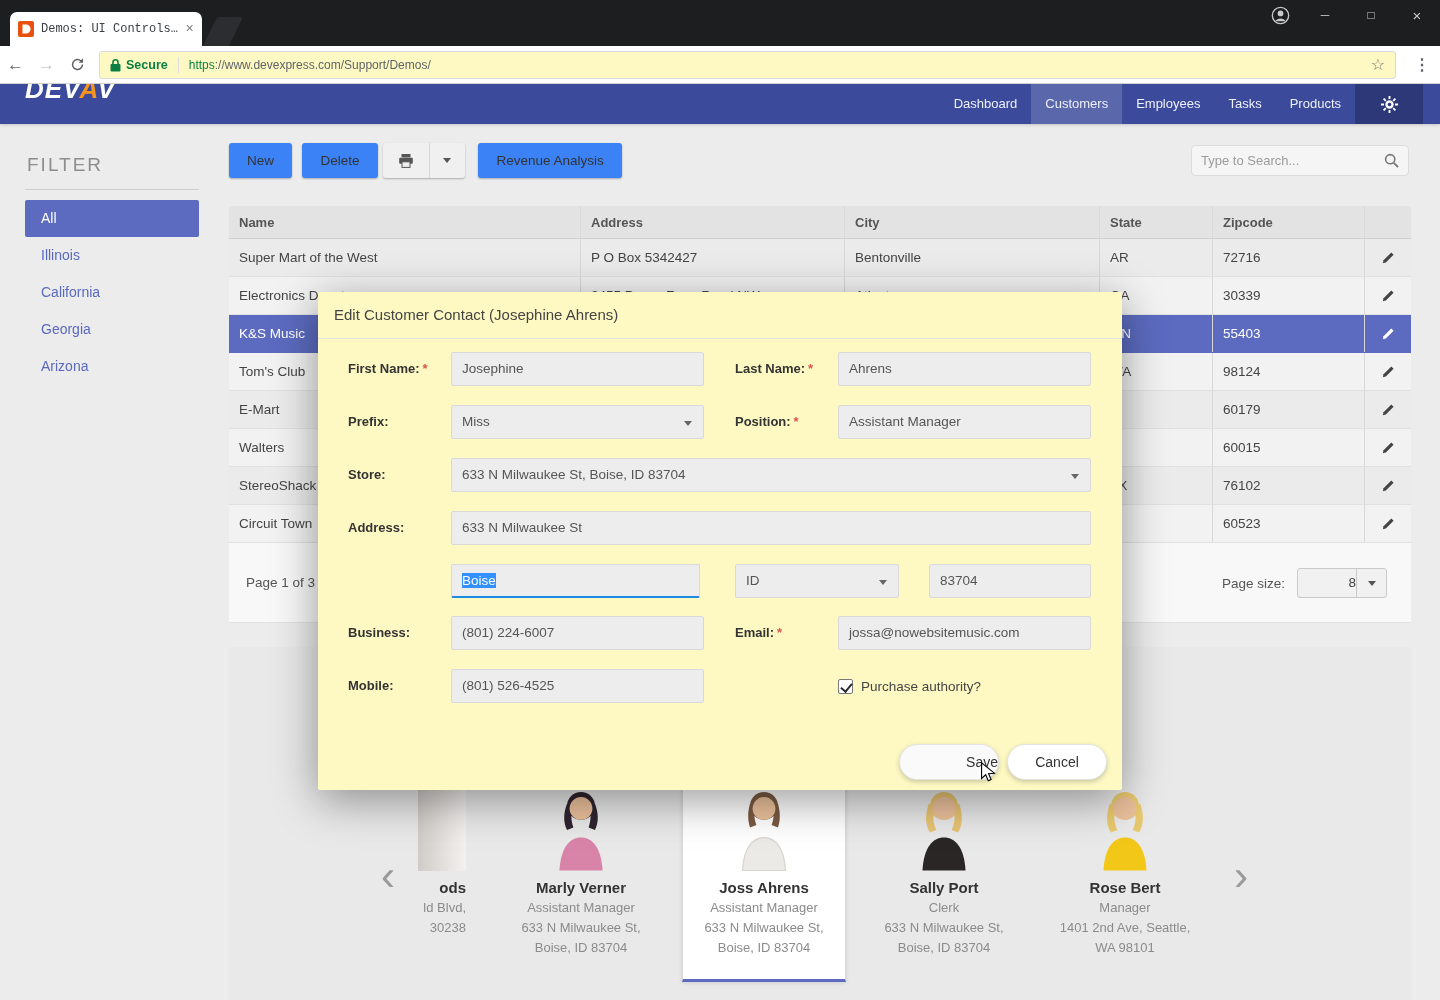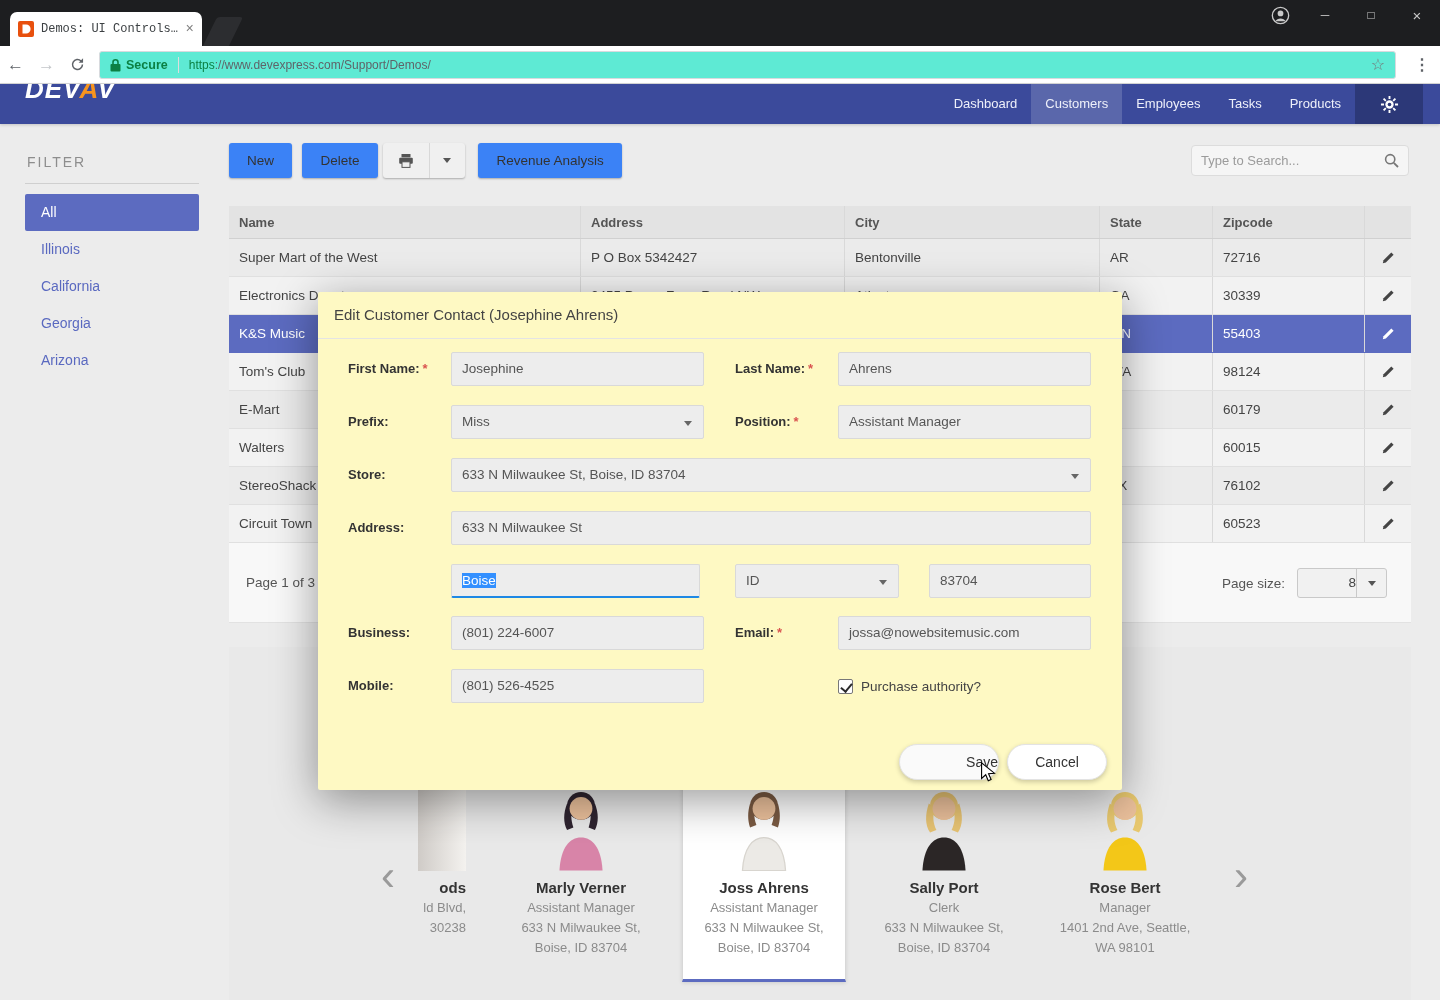--- a/index.html
+++ b/index.html
@@ -18,21 +18,21 @@
   .win-controls { position:absolute; right:0; top:0; height:31px; display:flex; align-items:center; }
   .win-btn { width:46px; text-align:center; color:#c9c9c9; font-size:12px; line-height:31px; }
   .profile-wrap { width:44px; display:flex; justify-content:center; }
 
   
   .addressbar { position:absolute; left:0; top:46px; width:1440px; height:38px; background:#fff;
                 border-bottom:1px solid #d8d8d8; display:flex; align-items:center; }
   .nav-ico { font-size:17px; color:#5f6368; width:31px; text-align:center; }
   .nav-ico.disabled { color:#c3c6c9; }
   .omnibox { flex:1; height:28px; margin:0 8px 0 6px; border:1px solid #d8dade; border-radius:3px;
-             display:flex; align-items:center; padding:0 10px; background:#5eead4; }
+             display:flex; align-items:center; padding:0 10px; background:#fef9c3; }
   .secure-chip { display:flex; align-items:center; gap:5px; color:#0b8043; font-size:12.5px; font-weight:bold; }
   .omni-divider { width:1px; height:16px; background:#ddd; margin:0 10px; }
   .url { font-size:12px; color:#5f6368; }
   .url .scheme { color:#0b8043; }
   .omni-star { margin-left:auto; color:#767676; font-size:16px; }
   .menu-dots { color:#5f6368; font-size:16px; width:36px; text-align:center; font-weight:bold; }
 
   
   .app-header { position:absolute; left:0; top:84px; width:1440px; height:40px; background:#3b4a9b;
                 box-shadow:0 1px 3px rgba(0,0,0,.18); overflow:hidden; }
@@ -40,21 +40,21 @@
           color:#fff; letter-spacing:1px; }
   .logo .logo-accent { color:#f7941e; }
   .app-nav { position:absolute; right:85px; top:0; height:40px; display:flex; }
   .nav-item { line-height:40px; padding:0 14px; color:#eef0fa; font-size:13px; }
   .nav-item.active { background:rgba(255,255,255,.16); }
   .gear-box { position:absolute; right:17px; top:0; width:68px; height:40px; background:#2c3878;
               display:flex; align-items:center; justify-content:center; }
 
   
   .sidebar { position:absolute; left:25px; top:140px; width:174px; }
-  .filter-title { font-size:14px; color:#8d8d8d; letter-spacing:2px; padding:14px 2px 13px 2px;
+  .filter-title { font-size:19px; color:#8d8d8d; letter-spacing:2px; padding:14px 2px 13px 2px;
                   border-bottom:1px solid #cfcfcf; }
   .side-list { margin-top:10px; }
   .side-item { height:37px; line-height:37px; padding-left:16px; font-size:14px; color:#5a69c0; }
   .side-item.selected { background:#5c6bc0; color:#fff; border-radius:2px; }
 
   
   .toolbar { position:absolute; left:229px; top:143px; width:1182px; height:36px; }
   .tbtn { display:inline-block; height:35px; line-height:35px; padding:0 18px; background:#3b82f6;
           border-radius:3px; box-shadow:0 1px 2px rgba(0,0,0,.28); font-size:13.5px; color:#333;
           vertical-align:top; margin-right:6px; }

